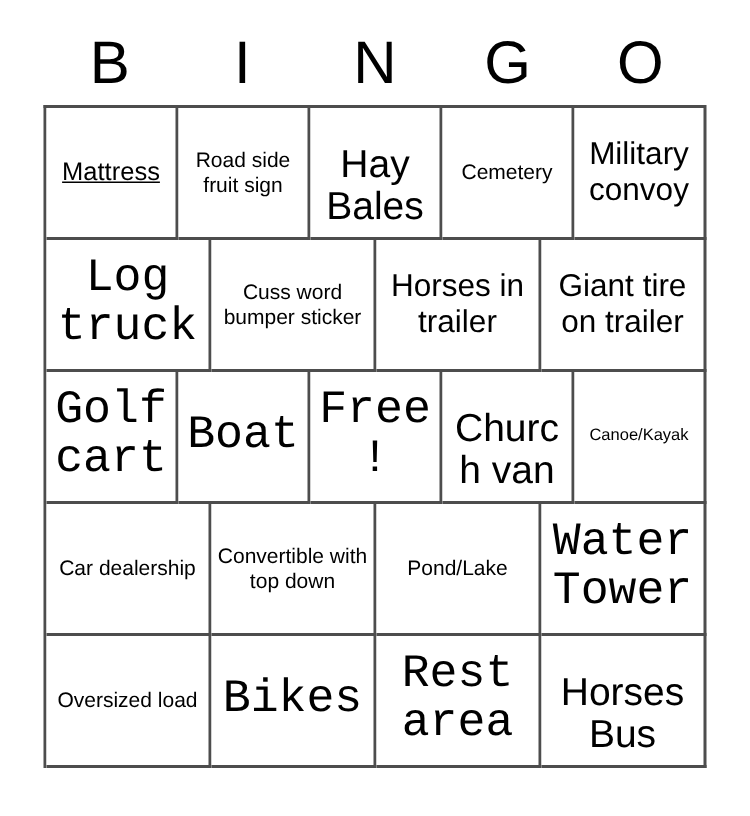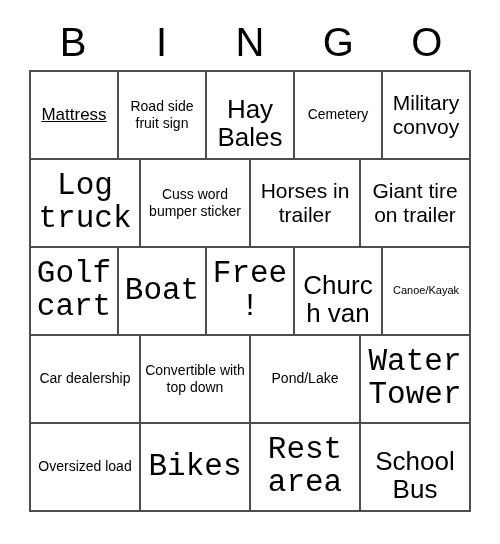--- a/index.html
+++ b/index.html
@@ -160,18 +160,18 @@
       <div class="cell fs-sm">
           <span class="cell-text">Oversized load</span>
         </div>
       <div class="cell fs-xxl">
           <span class="cell-text">Bikes</span>
         </div>
       <div class="cell fs-xxl">
           <span class="cell-text">Rest area</span>
         </div>
       <div class="cell fs-xl">
-          <span class="cell-text">School Bus</span>
+          <span class="cell-text">Horses Bus</span>
         </div>
     </div>
 
   </div>
 </div>
 
 </body></html>

